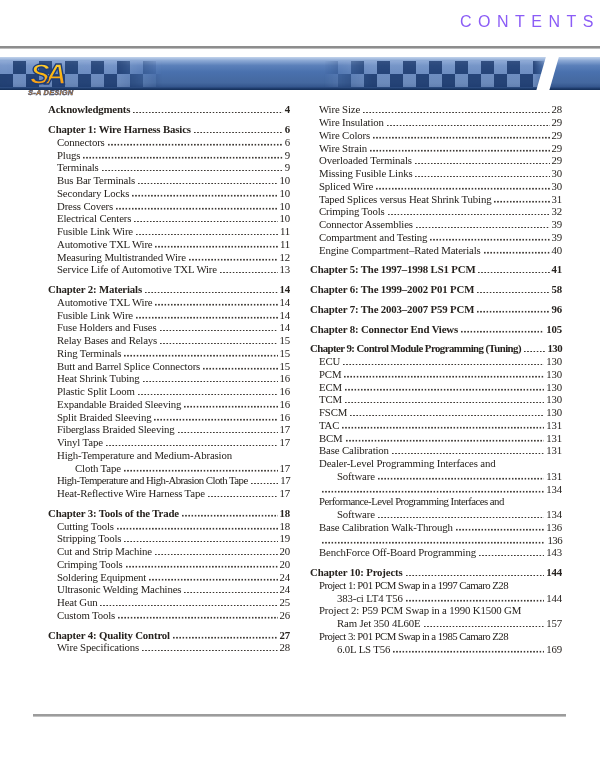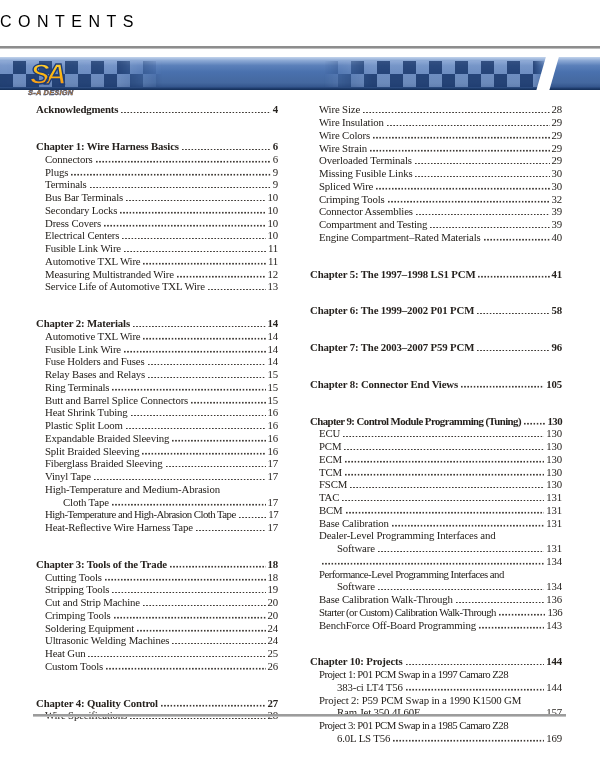--- a/index.html
+++ b/index.html
@@ -1,22 +1,22 @@
 <!DOCTYPE html>
 <html><head>
 <meta charset="utf-8">
 <style>
   html,body{margin:0;padding:0;background:#ffffff;}
   .page{position:relative;width:600px;height:778px;background:#ffffff;overflow:hidden;
         font-family:"Liberation Serif", serif;color:#26221e;}
 
   
-  .contents-title{position:absolute;top:13px;left:0;width:600px;text-align:left;
+  .contents-title{position:absolute;top:13px;left:0;width:600px;text-align:right;
         font-family:"Liberation Sans", sans-serif;font-size:16px;font-weight:400;
-        letter-spacing:6.5px;color:#000000;}
+        letter-spacing:6.5px;color:#8b5cf6;}
   .rule-top{position:absolute;top:46px;left:0;width:600px;height:3px;
         background:linear-gradient(180deg,#8d8d8d 0%,#8d8d8d 55%,#d9d9d9 100%);}
 
   
   .banner{position:absolute;top:57px;left:0;width:600px;height:33px;overflow:hidden;
         background:linear-gradient(180deg,#c3d4ec 0%,#8fabd6 10%,#5b80ba 26%,#4a71ae 45%,
                    #44689f 78%,#35578e 90%,#1c3a69 96%,#142f58 100%);}
   .checks{position:absolute;left:0;top:4px;width:600px;height:26px;
         background-image:
           linear-gradient(45deg, rgba(27,56,106,.85) 25%, transparent 25%, transparent 75%, rgba(27,56,106,.85) 75%),
@@ -31,26 +31,26 @@
         transform:skewX(-16deg);}
   .endcap{position:absolute;top:0;left:556px;width:60px;height:33px;transform:skewX(-16deg);
         background:linear-gradient(180deg,#c3d4ec 0%,#8fabd6 10%,#5b80ba 26%,#4a71ae 45%,
                    #44689f 78%,#35578e 90%,#1c3a69 96%,#142f58 100%);}
 
   
   .logo{position:absolute;top:56px;left:22px;width:66px;height:43px;z-index:5;}
 
   
   .col{position:absolute;top:103px;}
-  .col-left{left:36px;width:242px;}
+  .col-left{left:48px;width:242px;}
   .col-right{left:310px;width:252px;}
   .row{display:flex;align-items:flex-end;height:12.75px;font-size:10.8px;line-height:11.5px;
        letter-spacing:-0.15px;}
   .row.bold{font-weight:bold;}
-  .row.gap{margin-top:24px;}
+  .row.gap{margin-top:7px;}
   .ind1{padding-left:9px;}
   .ind2{padding-left:27px;}
   .lbl{white-space:nowrap;}
   .dots{flex:1 1 auto;min-width:3px;height:3.4px;margin:0 2px 1.5px 3px;
         background-image:radial-gradient(circle at 1px 1.7px,#3d3833 0.75px,rgba(0,0,0,0) 1px);
         background-size:3.2px 3.4px;background-repeat:repeat-x;background-position:0 100%;}
   .pg{white-space:nowrap;}
 
   .rule-bottom{position:absolute;top:714px;left:33px;width:533px;height:3px;
         background:linear-gradient(180deg,#9c9c9c 0%,#9c9c9c 60%,#dedede 100%);}
@@ -316,20 +316,25 @@
         <span class="lbl">Missing Fusible Links</span>
         <span class="dots"></span>
         <span class="pg">30</span>
       </div>
       <div class="row ind1">
         <span class="lbl">Spliced Wire</span>
         <span class="dots"></span>
         <span class="pg">30</span>
       </div>
       <div class="row ind1">
+        <span class="lbl">Taped Splices versus Heat Shrink Tubing</span>
+        <span class="dots"></span>
+        <span class="pg">31</span>
+      </div>
+      <div class="row ind1">
         <span class="lbl">Crimping Tools</span>
         <span class="dots"></span>
         <span class="pg">32</span>
       </div>
       <div class="row ind1">
         <span class="lbl">Connector Assemblies</span>
         <span class="dots"></span>
         <span class="pg">39</span>
       </div>
       <div class="row ind1">
@@ -426,21 +431,20 @@
         <span class="lbl">Software</span>
         <span class="dots"></span>
         <span class="pg">134</span>
       </div>
       <div class="row ind1">
         <span class="lbl">Base Calibration Walk-Through</span>
         <span class="dots"></span>
         <span class="pg">136</span>
       </div>
       <div class="row ind1" style="letter-spacing: -0.55px;">
-        <span class="lbl">Starter (or Custom) Calibration Walk-Through</span>
         <span class="dots"></span>
         <span class="pg">136</span>
       </div>
       <div class="row ind1">
         <span class="lbl">BenchForce Off-Board Programming</span>
         <span class="dots"></span>
         <span class="pg">143</span>
       </div>
       <div class="row bold gap ind0">
         <span class="lbl">Chapter 10: Projects</span>

